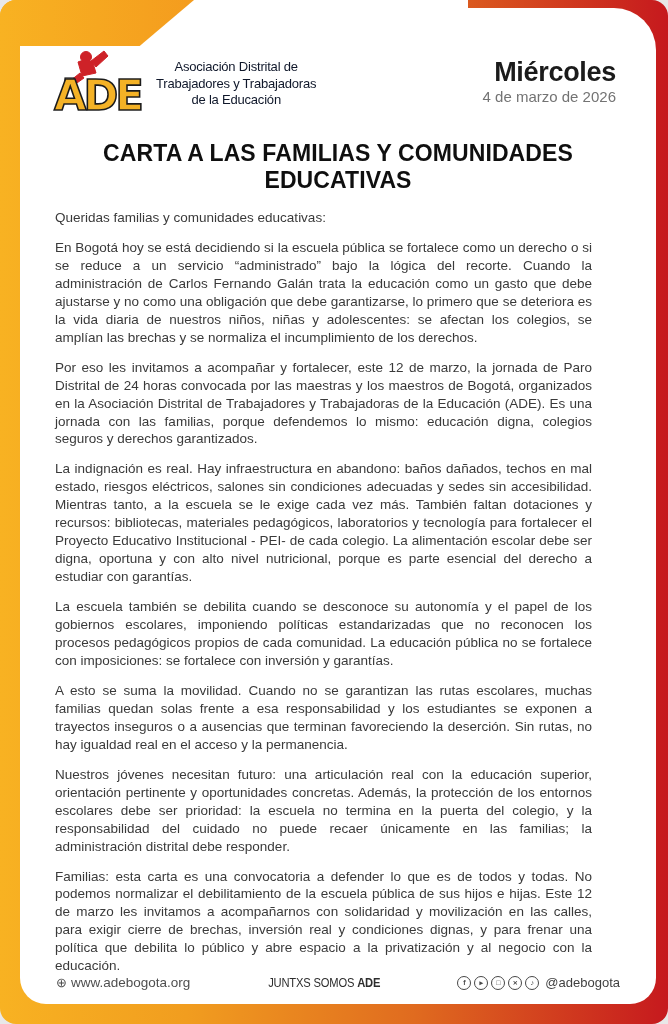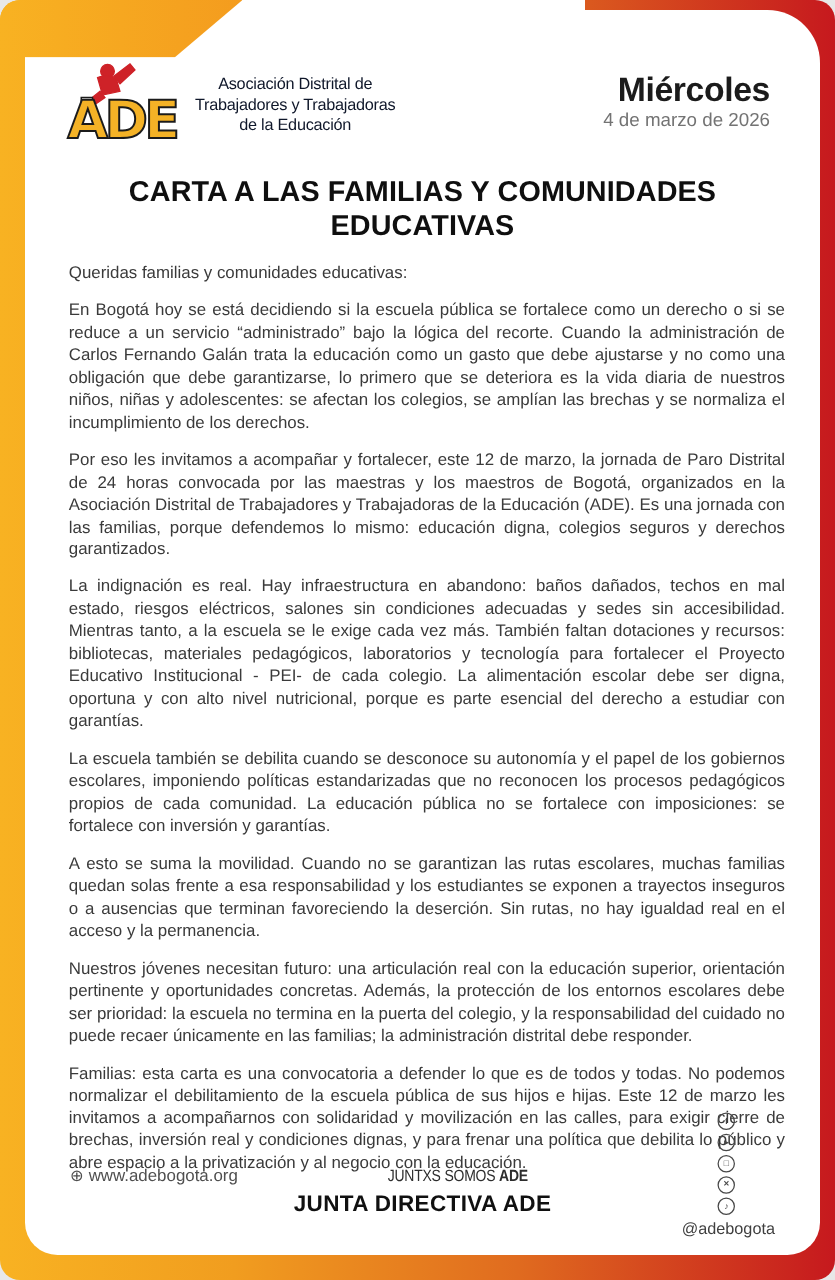--- a/index.html
+++ b/index.html
@@ -25,34 +25,34 @@
     font-size:13px;line-height:1.3;color:#0f172a;text-align:center;
     white-space:pre-line;font-weight:500;letter-spacing:-0.2px;max-width:185px;
   }
   .date-block{text-align:right;margin-top:10px;}
   .day{font-size:27px;font-weight:bold;color:#1b1b1b;letter-spacing:-0.3px;line-height:1.05;}
   .date{font-size:15px;color:#737373;margin-top:2px;}
   .title{
     text-align:center;margin:20px 20px 0 20px;font-size:23px;font-weight:bold;
     color:#0f0f0f;letter-spacing:0.1px;
   }
-  .body-text{margin-top:15px;padding:0 28px 0 35px;font-size:13.5px;line-height:1.33;color:#3a3a3a;}
+  .body-text{margin-top:15px;padding:0 64px 0 35px;font-size:13.5px;line-height:1.33;color:#3a3a3a;}
   .body-text p{margin:0 0 12px 0;text-align:justify;}
   .body-text p.salutation{text-align:left;}
   .signature{text-align:center;font-size:18px;font-weight:bold;color:#101010;letter-spacing:0.3px;margin-top:14px;}
   .footer-row{
     position:absolute;left:36px;right:36px;bottom:14px;
     display:flex;justify-content:space-between;align-items:center;
   }
   .website{display:flex;align-items:center;gap:4px;font-size:13.5px;color:#4f4f4f;font-weight:500;text-decoration:none;}
   .globe{font-size:13px;color:#4f4f4f;line-height:1;}
   .slogan{font-size:13px;color:#2d2d2d;letter-spacing:-0.2px;transform:scaleX(0.86);transform-origin:center;}
   .slogan .light{font-weight:500;}
   .slogan .heavy{font-weight:bold;}
-  .social{display:flex;align-items:center;gap:3px;font-size:13px;color:#3f3f3f;flex-direction:column;}
+  .social{display:flex;align-items:center;gap:3px;font-size:13px;color:#3f3f3f;}
   .s-icon{
     width:12px;height:12px;border:1.2px solid #474747;border-radius:50%;
     display:inline-flex;align-items:center;justify-content:center;
     font-size:7px;font-weight:bold;color:#474747;line-height:1;
   }
   .s-icon.ic-fb::before{content:"f";}
   .s-icon.ic-yt::before{content:"\25B8";}
   .s-icon.ic-ig::before{content:"\25A1";}
   .s-icon.ic-x::before{content:"\2715";font-size:6px;}
   .s-icon.ic-tt::before{content:"\266A";}
@@ -95,21 +95,20 @@
       <p class="salutation">Queridas familias y comunidades educativas:</p>
       <p>En Bogotá hoy se está decidiendo si la escuela pública se fortalece como un derecho o si se reduce a un servicio “administrado” bajo la lógica del recorte. Cuando la administración de Carlos Fernando Galán trata la educación como un gasto que debe ajustarse y no como una obligación que debe garantizarse, lo primero que se deteriora es la vida diaria de nuestros niños, niñas y adolescentes: se afectan los colegios, se amplían las brechas y se normaliza el incumplimiento de los derechos.</p>
       <p>Por eso les invitamos a acompañar y fortalecer, este 12 de marzo, la jornada de Paro Distrital de 24 horas convocada por las maestras y los maestros de Bogotá, organizados en la Asociación Distrital de Trabajadores y Trabajadoras de la Educación (ADE). Es una jornada con las familias, porque defendemos lo mismo: educación digna, colegios seguros y derechos garantizados.</p>
       <p>La indignación es real. Hay infraestructura en abandono: baños dañados, techos en mal estado, riesgos eléctricos, salones sin condiciones adecuadas y sedes sin accesibilidad. Mientras tanto, a la escuela se le exige cada vez más. También faltan dotaciones y recursos: bibliotecas, materiales pedagógicos, laboratorios y tecnología para fortalecer el Proyecto Educativo Institucional - PEI- de cada colegio. La alimentación escolar debe ser digna, oportuna y con alto nivel nutricional, porque es parte esencial del derecho a estudiar con garantías.</p>
       <p>La escuela también se debilita cuando se desconoce su autonomía y el papel de los gobiernos escolares, imponiendo políticas estandarizadas que no reconocen los procesos pedagógicos propios de cada comunidad. La educación pública no se fortalece con imposiciones: se fortalece con inversión y garantías.</p>
       <p>A esto se suma la movilidad. Cuando no se garantizan las rutas escolares, muchas familias quedan solas frente a esa responsabilidad y los estudiantes se exponen a trayectos inseguros o a ausencias que terminan favoreciendo la deserción. Sin rutas, no hay igualdad real en el acceso y la permanencia.</p>
       <p>Nuestros jóvenes necesitan futuro: una articulación real con la educación superior, orientación pertinente y oportunidades concretas. Además,  la protección de los entornos escolares debe ser prioridad: la escuela no termina en la puerta del colegio, y la responsabilidad del cuidado no puede recaer únicamente en las familias; la administración distrital debe responder.</p>
       <p>Familias: esta carta es una convocatoria a defender lo que es de todos y todas. No podemos normalizar el debilitamiento de la escuela pública de sus hijos e hijas. Este 12 de marzo les invitamos a acompañarnos con solidaridad y movilización en las calles, para exigir cierre de brechas, inversión real y condiciones dignas, y para frenar una política que debilita lo público y abre espacio a la privatización y al negocio con la educación.</p>
     </div>
 
-    <div class="signature">JUNTA DIRECTIVA ADE</div>
 
     <div class="footer-row">
       <a class="website" href="#">
         <span class="globe">⊕</span>
         <span>www.adebogota.org</span>
       </a>
       <div class="slogan">
         <span class="light">JUNTXS SOMOS</span>
         <span class="heavy">ADE</span>
       </div>

